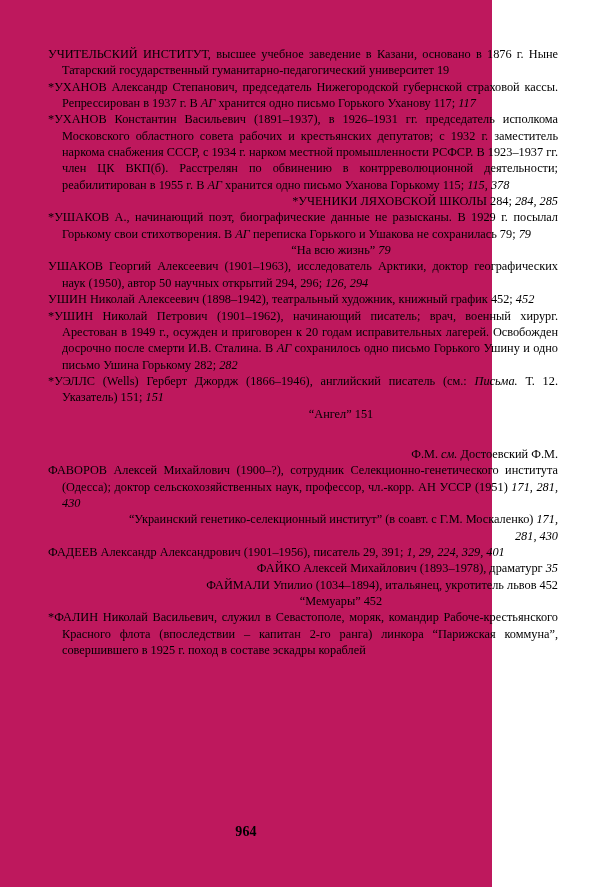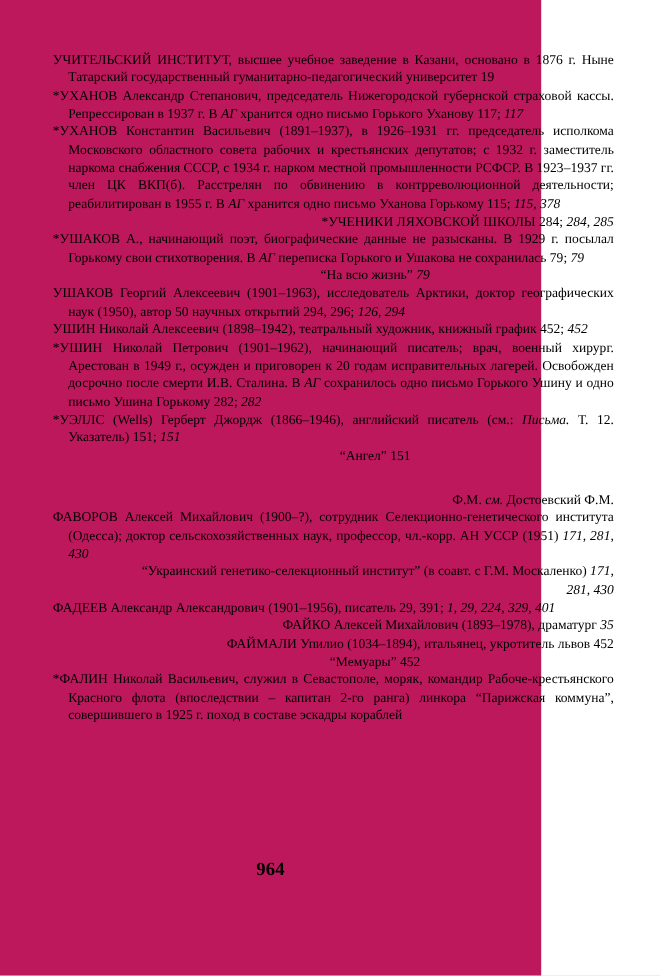--- a/index.html
+++ b/index.html
@@ -61,23 +61,23 @@
     height: 16.35px;
   }
   .gap.big {
     height: 24px;
   }
 
   .folio {
     position: absolute;
     left: 0;
     right: 0;
-    top: 780px;
+    top: 824px;
     text-align: center;
-    font-size: 17px;
+    font-size: 14px;
     font-weight: bold;
     letter-spacing: 0.2px;
   }
 </style>
 </head>
 <body>
 
 <div class="page">
   <div class="column" id="entries-column">
       <p class="entry"><span>УЧИТЕЛЬСКИЙ ИНСТИТУТ, высшее учебное заведение в Казани, основано в 1876 г. Ныне Татарский государственный гуманитарно-педагогический университет 19</span></p>

